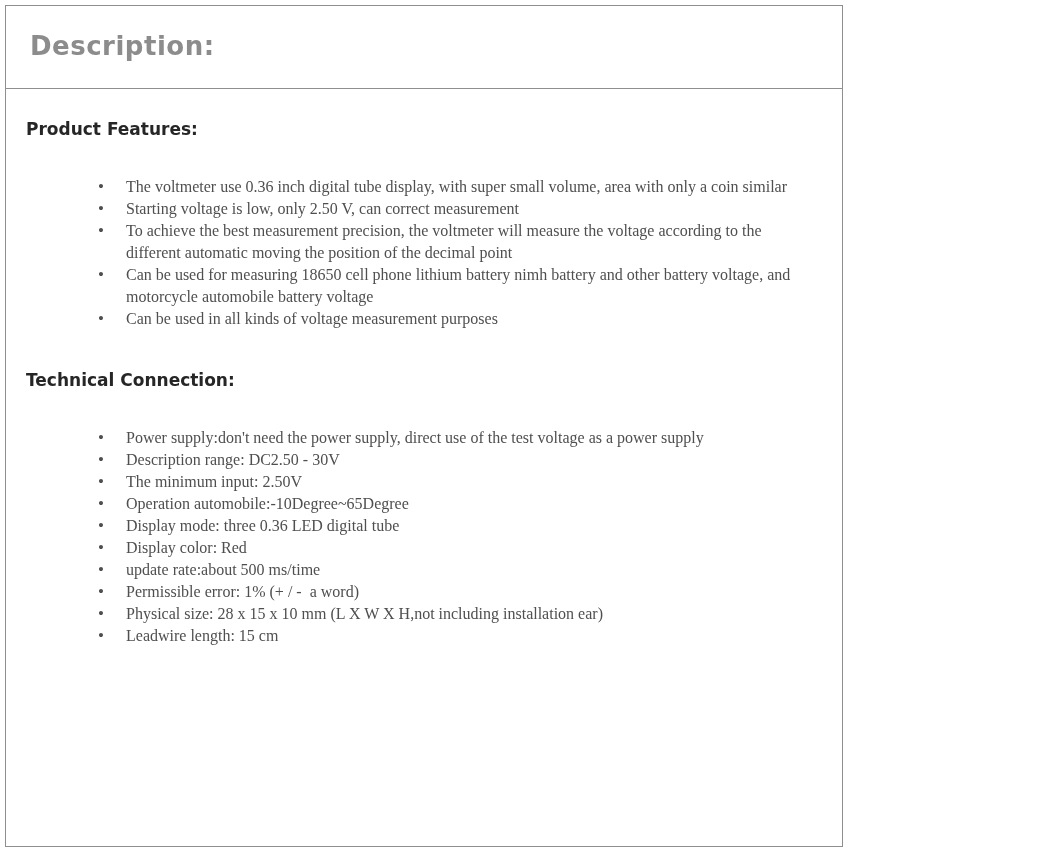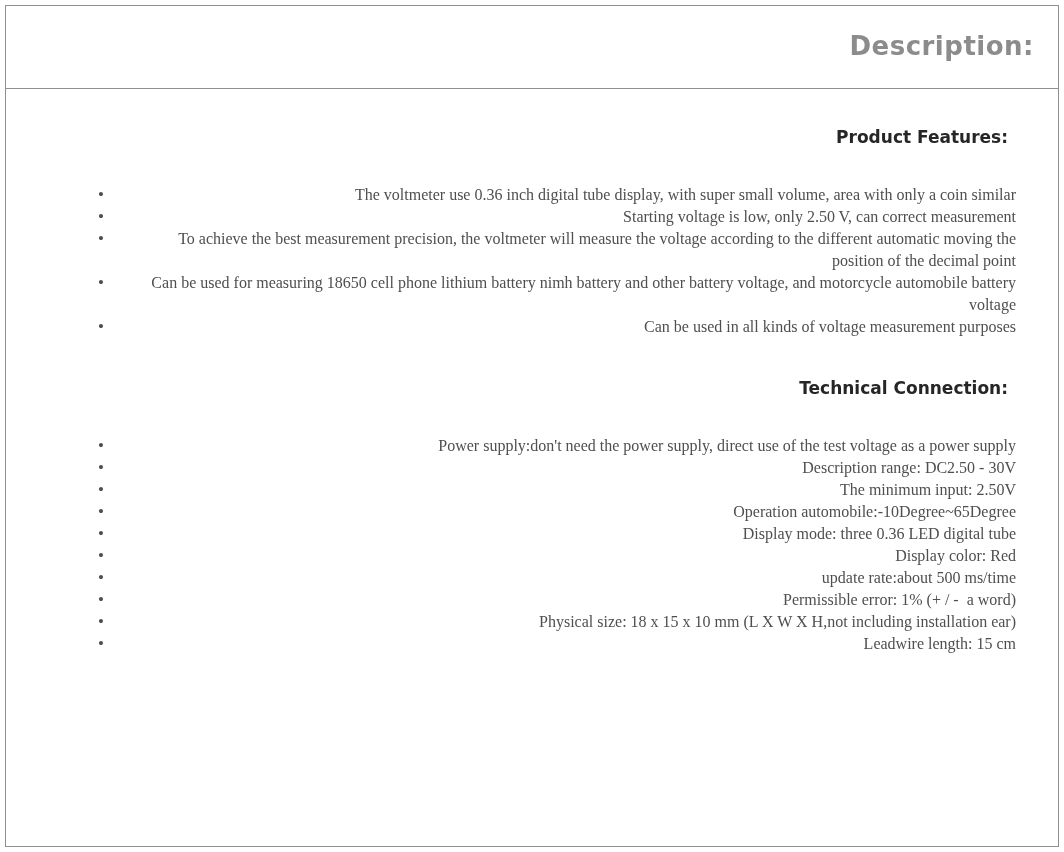--- a/index.html
+++ b/index.html
@@ -10,46 +10,45 @@
     --bg-color: #ffffff;
   }
   * { box-sizing: border-box; }
   html, body {
     margin: 0;
     padding: 0;
     background: #ffffff;
     font-family: "DejaVu Sans", "Liberation Sans", sans-serif;
   }
   .panel {
-    width: 1054px;
+    width: 838px;
     min-height: 842px;
     margin: 5px;
     border: 1px solid var(--border-color);
     background: var(--bg-color);
-    text-align: right;
   }
   .panel-header {
     padding: 24px 24px 26px 24px;
     border-bottom: 1px solid var(--border-color);
   }
   .panel-title {
     font-size: 26px;
     line-height: 32px;
     font-weight: bold;
     color: var(--title-color);
     letter-spacing: 0.5px;
   }
   .panel-body {
     padding: 28px 42px 48px 20px;
     color: var(--body-color);
     font-size: 16px;
     line-height: 22px;
   }
   .section-heading {
-    margin: 8px;
+    margin: 0;
     font-size: 17px;
     line-height: 24px;
     font-weight: bold;
     color: var(--heading-color);
   }
   .bullet-list {
     list-style: none;
     margin: 35px 0 38px 0;
     padding: 0 0 0 100px;
     font-family: Liberation Serif, serif;
@@ -91,18 +90,18 @@
     <h3 class="section-heading">Technical Connection:</h3>
     <ul class="bullet-list last">
       <li>Power supply:don't need the power supply, direct use of the test voltage as a power supply</li>
       <li>Description range: DC2.50 - 30V</li>
       <li>The minimum input: 2.50V</li>
       <li>Operation automobile:-10Degree~65Degree</li>
       <li>Display mode: three 0.36 LED digital tube</li>
       <li>Display color: Red</li>
       <li>update rate:about 500 ms/time</li>
       <li>Permissible error: 1% (+ / -  a word)</li>
-      <li>Physical size: 18 x 15 x 10 mm (L X W X H,not including installation ear)</li>
+      <li>Physical size: 28 x 15 x 10 mm (L X W X H,not including installation ear)</li>
       <li>Leadwire length: 15 cm</li>
     </ul>
 
   </div>
 </div>
 
 </body></html>

